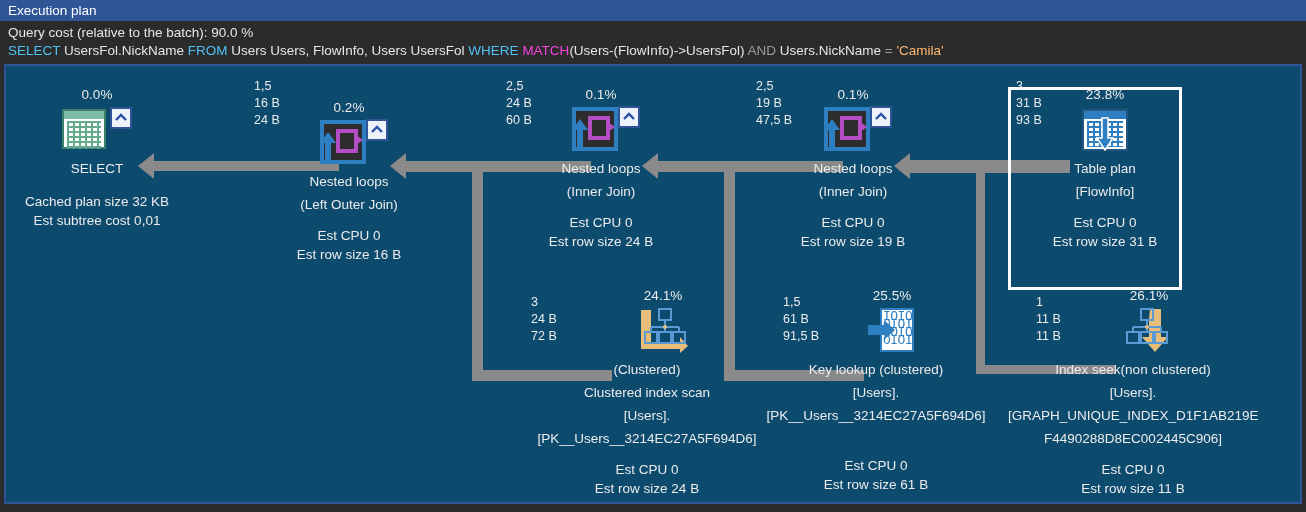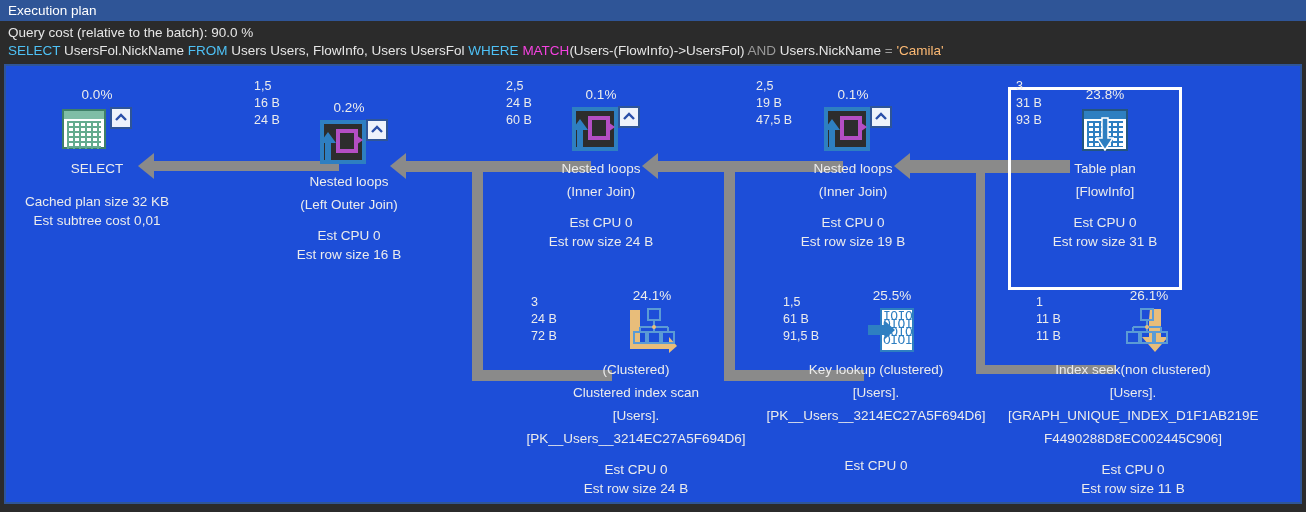--- a/index.html
+++ b/index.html
@@ -14,21 +14,21 @@
          padding:3px 0 2px 8px;}
   .qhead .ln{line-height:18px;white-space:nowrap;}
   .kw{color:#4ec1f5;}
   .kw-match{color:#f542e0;}
   .kw-and{color:#9b9b9b;}
   .str{color:#fdba74;}
 
   .planpanel{position:relative;margin:2px 4px 3px 4px;height:440px;
              background:#2b2b2b;border:2px solid #2f5597;
              box-sizing:border-box;overflow:hidden;}
-  .canvas{position:absolute;inset:0;background:#1d4ed8;}
+  .canvas{position:absolute;inset:0;background:#0c4a6e;}
 
   
   .conn{position:absolute;background:#8a8a8a;}
   .arrowhead{position:absolute;width:0;height:0;
              border-top:13px solid transparent;border-bottom:13px solid transparent;
              border-right:16px solid #8a8a8a;}
 
   .node{position:absolute;text-align:center;color:#ececec;}
   .node .pct{font-size:13.5px;line-height:16px;}
   .icon{height:52px;display:flex;align-items:center;justify-content:center;position:relative;}
@@ -272,21 +272,21 @@
       <div>Est row size  31 B</div>
     </div>
   </div>
 
   <div class="rowinfo" style="left:525px;top:228px;width:52px;">
     <div>3</div>
     <div>24 B</div>
     <div>72 B</div>
   </div>
 
-  <div class="node" style="left:512px;top:222px;width:236px;">
+  <div class="node" style="left:523px;top:222px;width:236px;">
     <div class="pct" style="margin-left:32px;">24.1%</div>
     <div class="icon" style="margin-left:32px;">
       <div class="ic-tree">
         <svg width="50" height="46" viewBox="0 0 50 46">
           <path d="M3 3 L13 3 L13 36 L42 36 L42 30 L50 39 L42 46 L42 42 L3 42 Z" fill="#e8bd7a"></path>
           <rect x="21" y="2" width="12" height="11" fill="none" stroke="#5b9bd5" stroke-width="2"></rect>
           <path d="M27 13 L27 20 M13 20 L41 20 M13 20 L13 25 M27 20 L27 25 M41 20 L41 25" stroke="#5b9bd5" stroke-width="2" fill="none"></path>
           <rect x="7" y="25" width="12" height="11" fill="none" stroke="#5b9bd5" stroke-width="2"></rect>
           <rect x="21" y="25" width="12" height="11" fill="none" stroke="#5b9bd5" stroke-width="2"></rect>
           <rect x="35" y="25" width="12" height="11" fill="none" stroke="#5b9bd5" stroke-width="2"></rect>
@@ -316,20 +316,21 @@
       <div class="ic-key">
         <div class="page">IOIOI<br>OIOIO<br>IOIOI<br>OIOIO</div>
         <div class="arr"></div>
       </div>
     </div>
     <div class="nlabel">Key lookup (clustered)</div>
     <div class="nlabel">[Users].</div>
     <div class="nlabel">[PK__Users__3214EC27A5F694D6]</div>
     <div class="nstats" style="margin-top:31px;">
       <div>Est CPU  0</div>
+      <div>Est row size  61 B</div>
     </div>
   </div>
 
   <div class="rowinfo" style="left:1030px;top:228px;width:52px;">
     <div>1</div>
     <div>11 B</div>
     <div>11 B</div>
   </div>
 
   <div class="node" style="left:1002px;top:222px;width:250px;">

